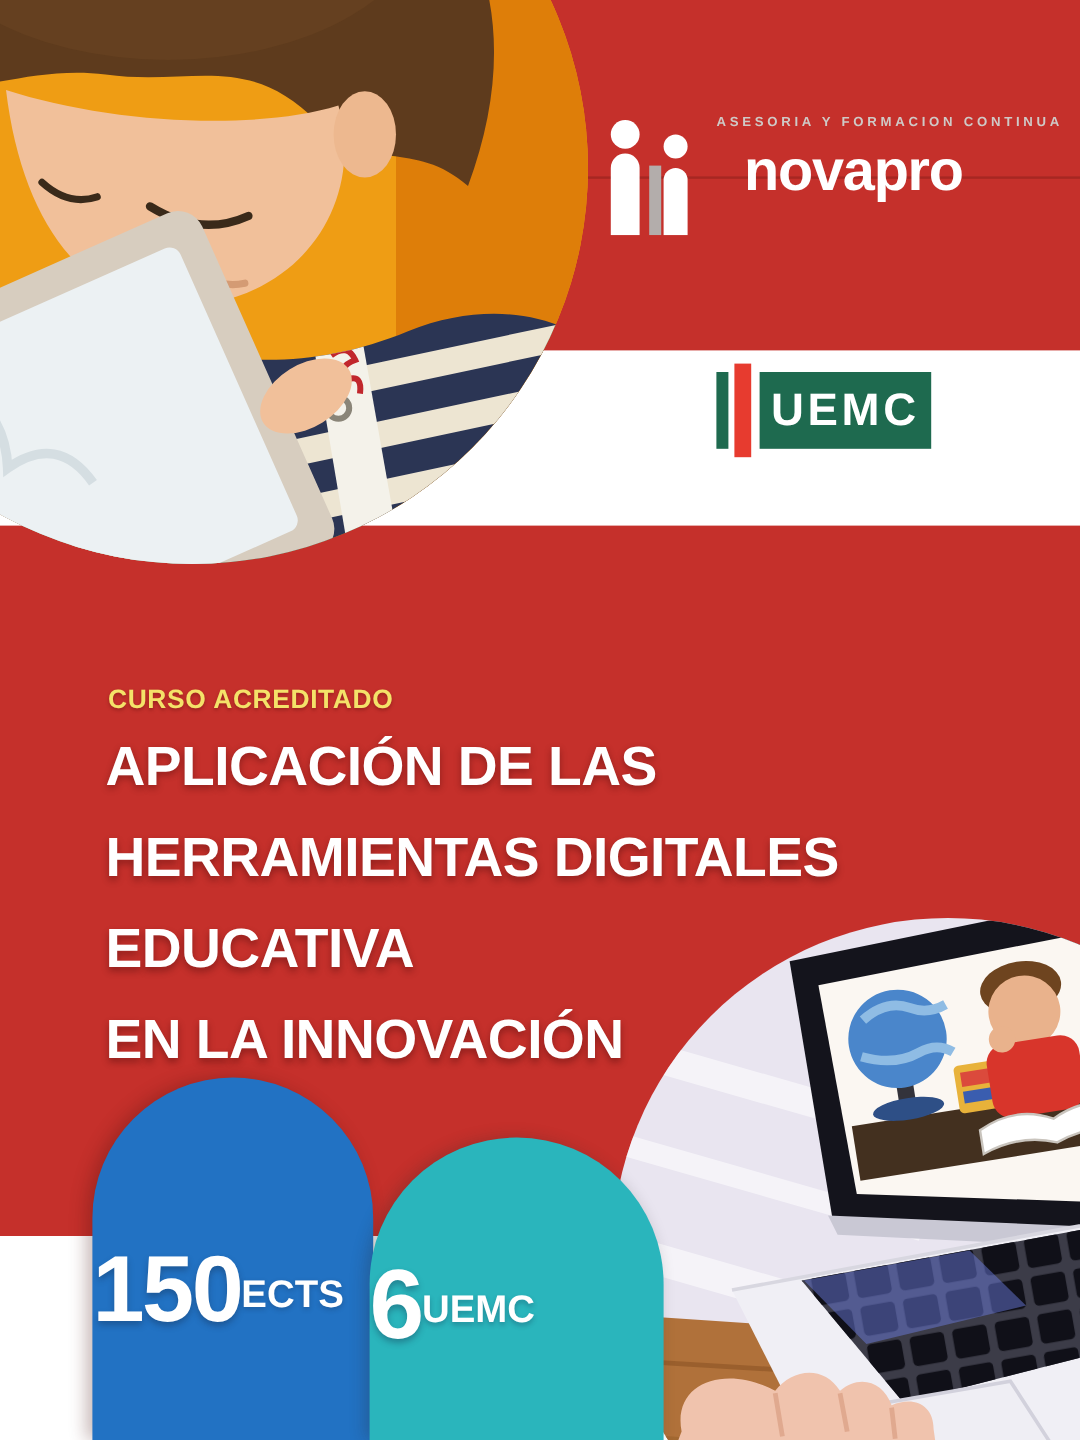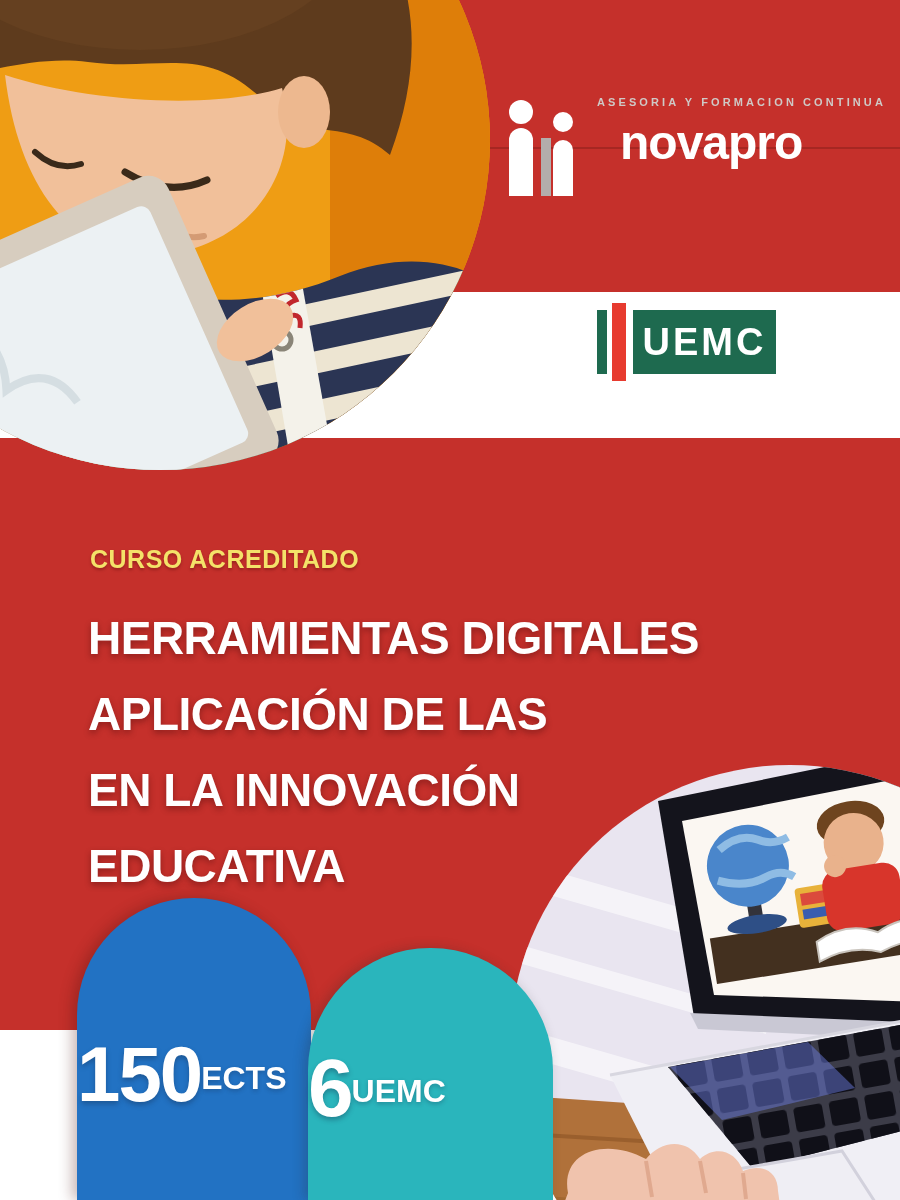--- a/index.html
+++ b/index.html
@@ -39,22 +39,22 @@
     width:143px;height:64px;margin-top:7px;margin-left:7px;background:#1E6A4F;
     display:flex;align-items:center;justify-content:center;
     color:#fff;font-size:38px;font-weight:bold;letter-spacing:3px;
   }
   .uemc-name{
     position:absolute;left:597px;top:388px;width:186px;z-index:4;
     text-align:center;color:#1B6A50;font-weight:bold;font-size:17px;line-height:17.5px;
   }
 
   .badge{
-    position:absolute;left:90px;top:545px;z-index:4;
-    color:#F4E269;font-size:25px;font-weight:bold;letter-spacing:.5px;
+    position:absolute;left:90px;top:570px;z-index:4;
+    color:#F4E269;font-size:22px;font-weight:bold;letter-spacing:.5px;
     text-shadow:0 2px 3px rgba(70,10,8,.35);
   }
   .title{position:absolute;left:88px;top:600px;z-index:4;width:720px;}
   .title-line{
     color:#ffffff;font-size:46px;font-weight:bold;line-height:76px;letter-spacing:-.5px;
     text-shadow:0 3px 6px rgba(75,12,10,.45);white-space:nowrap;
   }
 
   
   .arch{
@@ -231,24 +231,24 @@
   </div>
 
   <div class="uemc">
     <div class="uemc-bar-dark"></div>
     <div class="uemc-bar-red"></div>
     <div class="uemc-box">UEMC</div>
   </div>
 
   <div class="badge">CURSO ACREDITADO</div>
   <div class="title">
+    <div class="title-line">APLICACIÓN DE LAS</div>
     <div class="title-line">HERRAMIENTAS DIGITALES</div>
-    <div class="title-line">APLICACIÓN DE LAS</div>
+    <div class="title-line">EDUCATIVA</div>
     <div class="title-line">EN LA INNOVACIÓN</div>
-    <div class="title-line">EDUCATIVA</div>
   </div>
 
   <div class="arch arch-blue">
     <div class="arch-number">150</div>
     <div class="arch-label">ECTS</div>
   </div>
   <div class="arch arch-teal">
     <div class="arch-number">6</div>
     <div class="arch-label">UEMC</div>
   </div>

